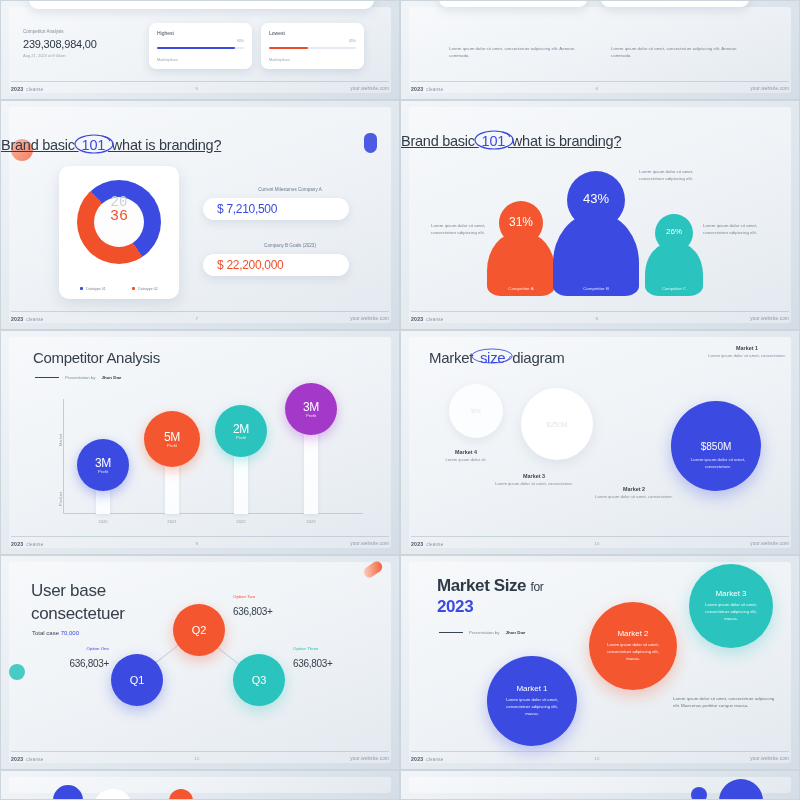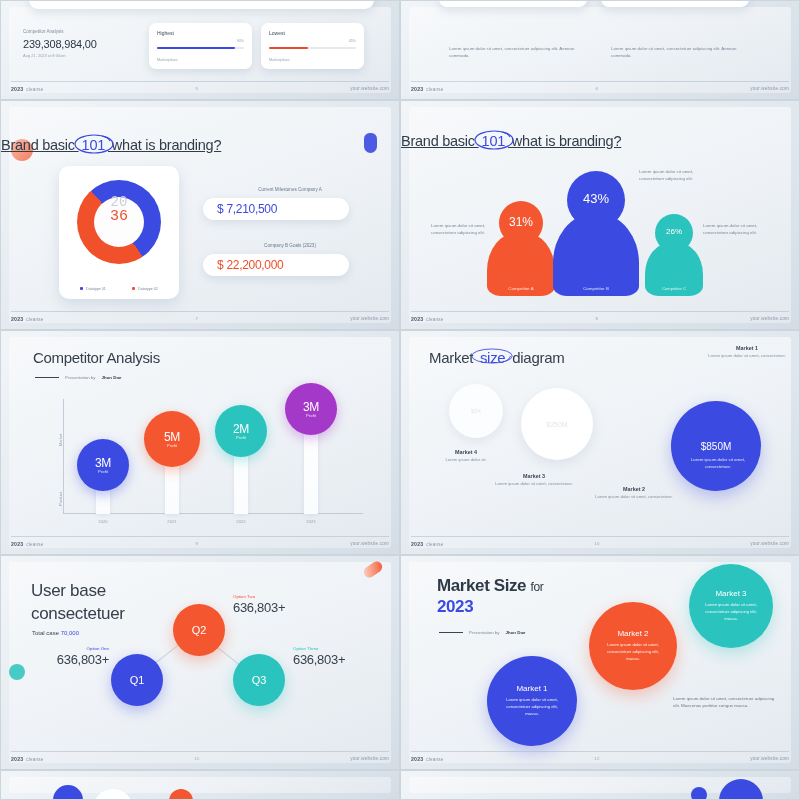--- a/index.html
+++ b/index.html
@@ -109,21 +109,21 @@
     align-items:center; justify-content:center; font-size:10px; }
   .mlab{ position:absolute; text-align:center; }
   .mlab .t{ font-size:5.4px; color:#3b4654; font-weight:700; }
   .mlab .d{ font-size:4.2px; color:#8591a0; line-height:1.5; margin-top:2px; }
 
   
   .node{ position:absolute; border-radius:50%; display:flex; align-items:center;
     justify-content:center; color:#fff; font-size:11px; }
   .opt{ position:absolute; }
   .opt .k{ font-size:4.4px; }
-  .opt .v{ font-size:13px; color:#37414e; letter-spacing:-.3px; margin-top:1px; }
+  .opt .v{ font-size:10px; color:#37414e; letter-spacing:-.3px; margin-top:7px; }
   .conn{ position:absolute; height:1px; background:#ccd5de; transform-origin:left center; }
 
   
   .msc{ position:absolute; border-radius:50%; display:flex; flex-direction:column;
     align-items:center; justify-content:center; text-align:center; color:#fff; padding:0 14px; }
   .msc .t{ font-size:8px; margin-bottom:4px; }
   .msc .d{ font-size:4.2px; line-height:1.6; opacity:.9; }
 
   .blob{ position:absolute; border-radius:50%; filter:blur(.4px); }
   .pill-deco{ position:absolute; border-radius:20px; }

